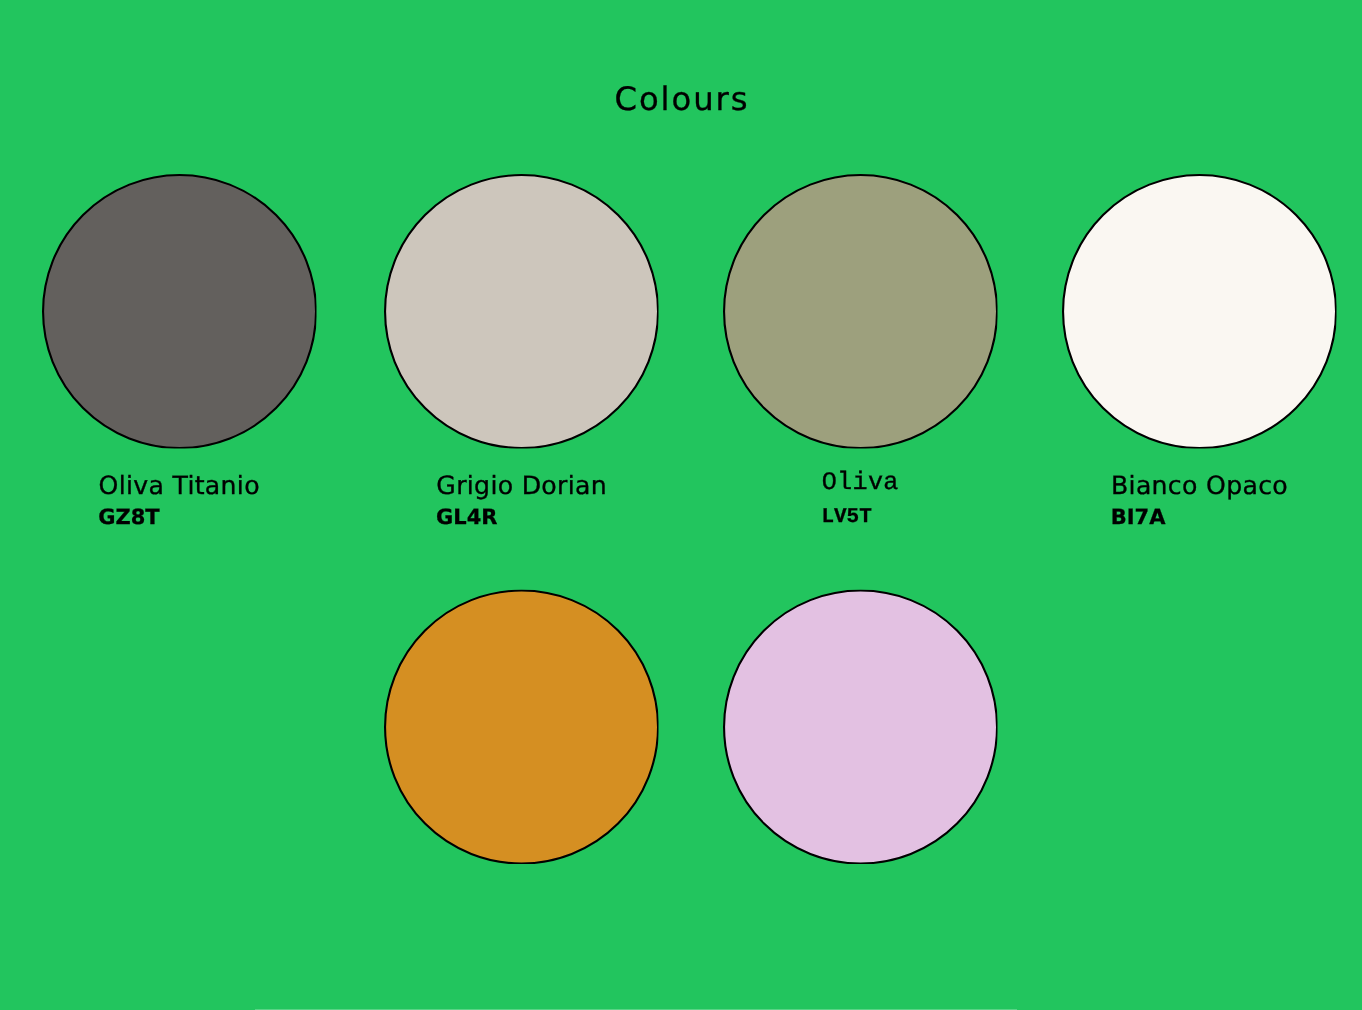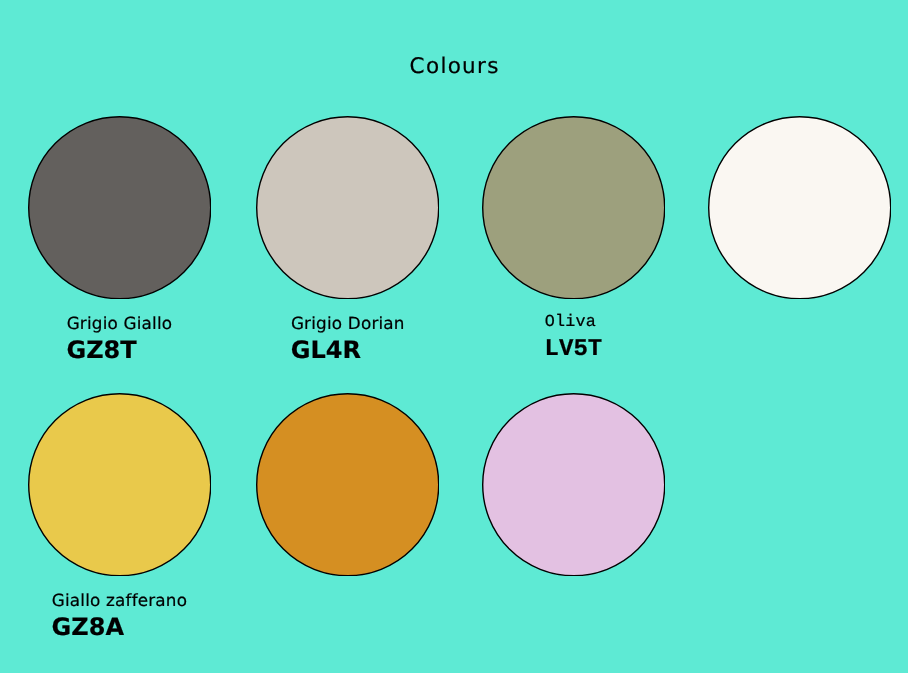--- a/index.html
+++ b/index.html
@@ -2,21 +2,21 @@
 <html><head>
 <meta charset="utf-8">
 <title>Colours</title>
 <style>
   html,body{margin:0;padding:0;}
   body{width:908px;height:673px;background:#ffffff;
        font-family:"DejaVu Sans",sans-serif;overflow:hidden;
        -webkit-font-smoothing:antialiased;
        text-rendering:geometricPrecision;}
 
-  #board{position:relative;width:908px;height:673px;background:#5eead4;}
+  #board{position:relative;width:908px;height:673px;background:#22c55e;}
 
   #title{position:absolute;left:0;top:56px;width:908px;text-align:center;
          font-size:21.5px;letter-spacing:1.3px;text-indent:1.3px;
          color:#000000;-webkit-text-stroke:0.22px #000000;
          font-weight:400;line-height:22px;}
 
   .swatch{position:absolute;width:183.4px;}
   .swatch.c1{left:27.7px;}
   .swatch.c2{left:256px;}
   .swatch.c3{left:481.7px;font-family:Liberation Mono, monospace;}
@@ -25,37 +25,37 @@
   .swatch.r2{top:392.9px;}
 
   .disc{width:183.4px;height:183.4px;display:block;margin:0 auto;}
 
   .cap{margin:15.7px auto 0 auto;display:table;}
 
   .nm{font-size:16.8px;letter-spacing:0.2px;text-indent:0.2px;color:#000000;
       -webkit-text-stroke:0.22px #000000;
       text-align:left;line-height:1;white-space:nowrap;}
 
-  .cd{font-size:24px;letter-spacing:0;font-weight:700;color:#000000;
+  .cd{font-size:14px;letter-spacing:0;font-weight:700;color:#000000;
       -webkit-text-stroke:0.18px #000000;
       text-align:left;line-height:1;white-space:nowrap;margin-top:6px;}
 </style>
 </head>
 <body>
 
 <div id="board">
 
   <div id="title">Colours</div>
 
   <div class="swatch r1 c1">
     <svg class="disc" viewBox="0 0 183.4 183.4" width="183.4" height="183.4">
       <circle cx="91.7" cy="91.7" r="91" stroke="#000000" stroke-width="1.4" fill="#63605D"></circle>
     </svg>
     <div class="cap">
-      <div class="nm">Grigio Giallo</div>
+      <div class="nm">Oliva Titanio</div>
       <div class="cd">GZ8T</div>
     </div>
   </div>
 
   <div class="swatch r1 c2">
     <svg class="disc" viewBox="0 0 183.4 183.4" width="183.4" height="183.4">
       <circle cx="91.7" cy="91.7" r="91" stroke="#000000" stroke-width="1.4" fill="#CDC6BC"></circle>
     </svg>
     <div class="cap">
       <div class="nm">Grigio Dorian</div>
@@ -70,31 +70,26 @@
     <div class="cap">
       <div class="nm">Oliva</div>
       <div class="cd">LV5T</div>
     </div>
   </div>
 
   <div class="swatch r1 c4">
     <svg class="disc" viewBox="0 0 183.4 183.4" width="183.4" height="183.4">
       <circle cx="91.7" cy="91.7" r="91" stroke="#000000" stroke-width="1.4" fill="#FAF7F2"></circle>
     </svg>
+    <div class="cap">
+      <div class="nm">Bianco Opaco</div>
+      <div class="cd">BI7A</div>
+    </div>
   </div>
 
-  <div class="swatch r2 c1">
-    <svg class="disc" viewBox="0 0 183.4 183.4" width="183.4" height="183.4">
-      <circle cx="91.7" cy="91.7" r="91" stroke="#000000" stroke-width="1.4" fill="#E9C94B"></circle>
-    </svg>
-    <div class="cap">
-      <div class="nm">Giallo zafferano</div>
-      <div class="cd">GZ8A</div>
-    </div>
-  </div>
 
   <div class="swatch r2 c2">
     <svg class="disc" viewBox="0 0 183.4 183.4" width="183.4" height="183.4">
       <circle cx="91.7" cy="91.7" r="91" stroke="#000000" stroke-width="1.4" fill="#D58F22"></circle>
     </svg>
   </div>
 
   <div class="swatch r2 c3">
     <svg class="disc" viewBox="0 0 183.4 183.4" width="183.4" height="183.4">
       <circle cx="91.7" cy="91.7" r="91" stroke="#000000" stroke-width="1.4" fill="#E3C1E2"></circle>

